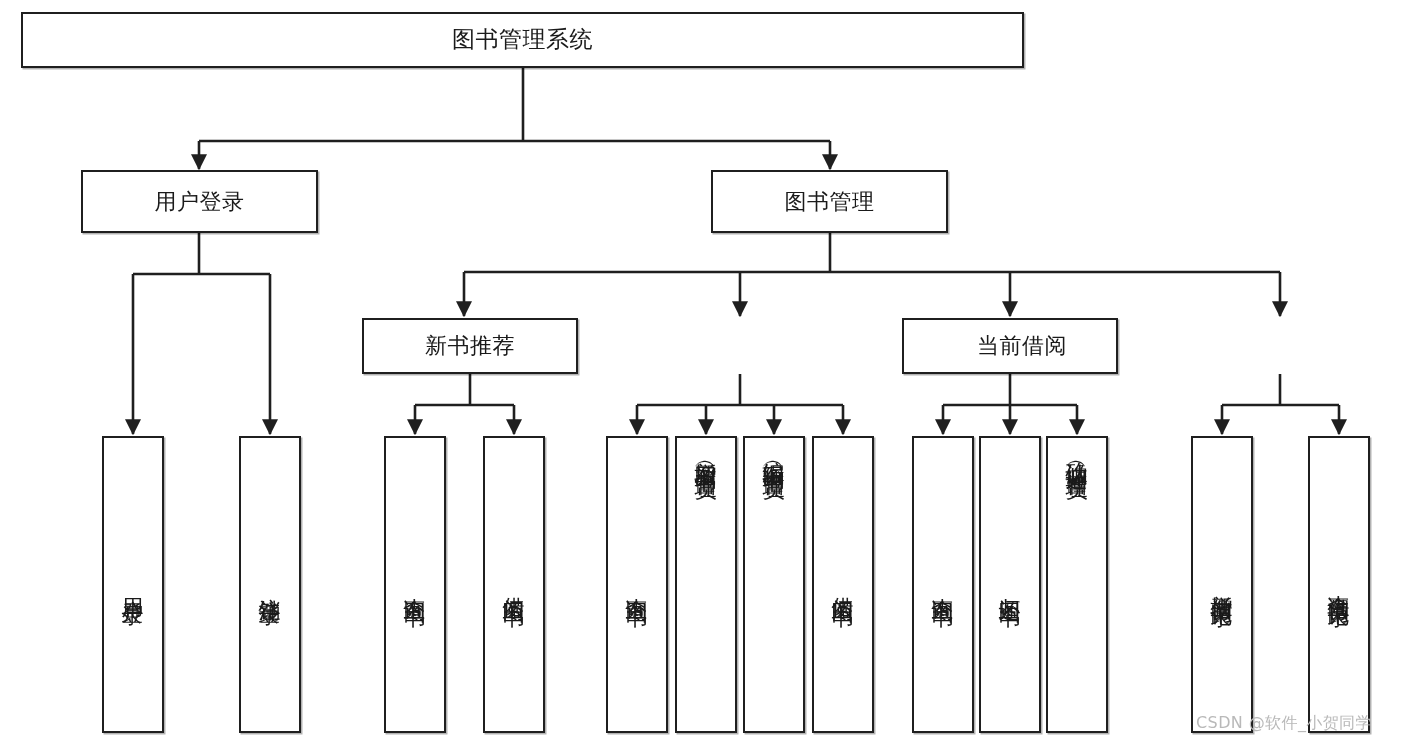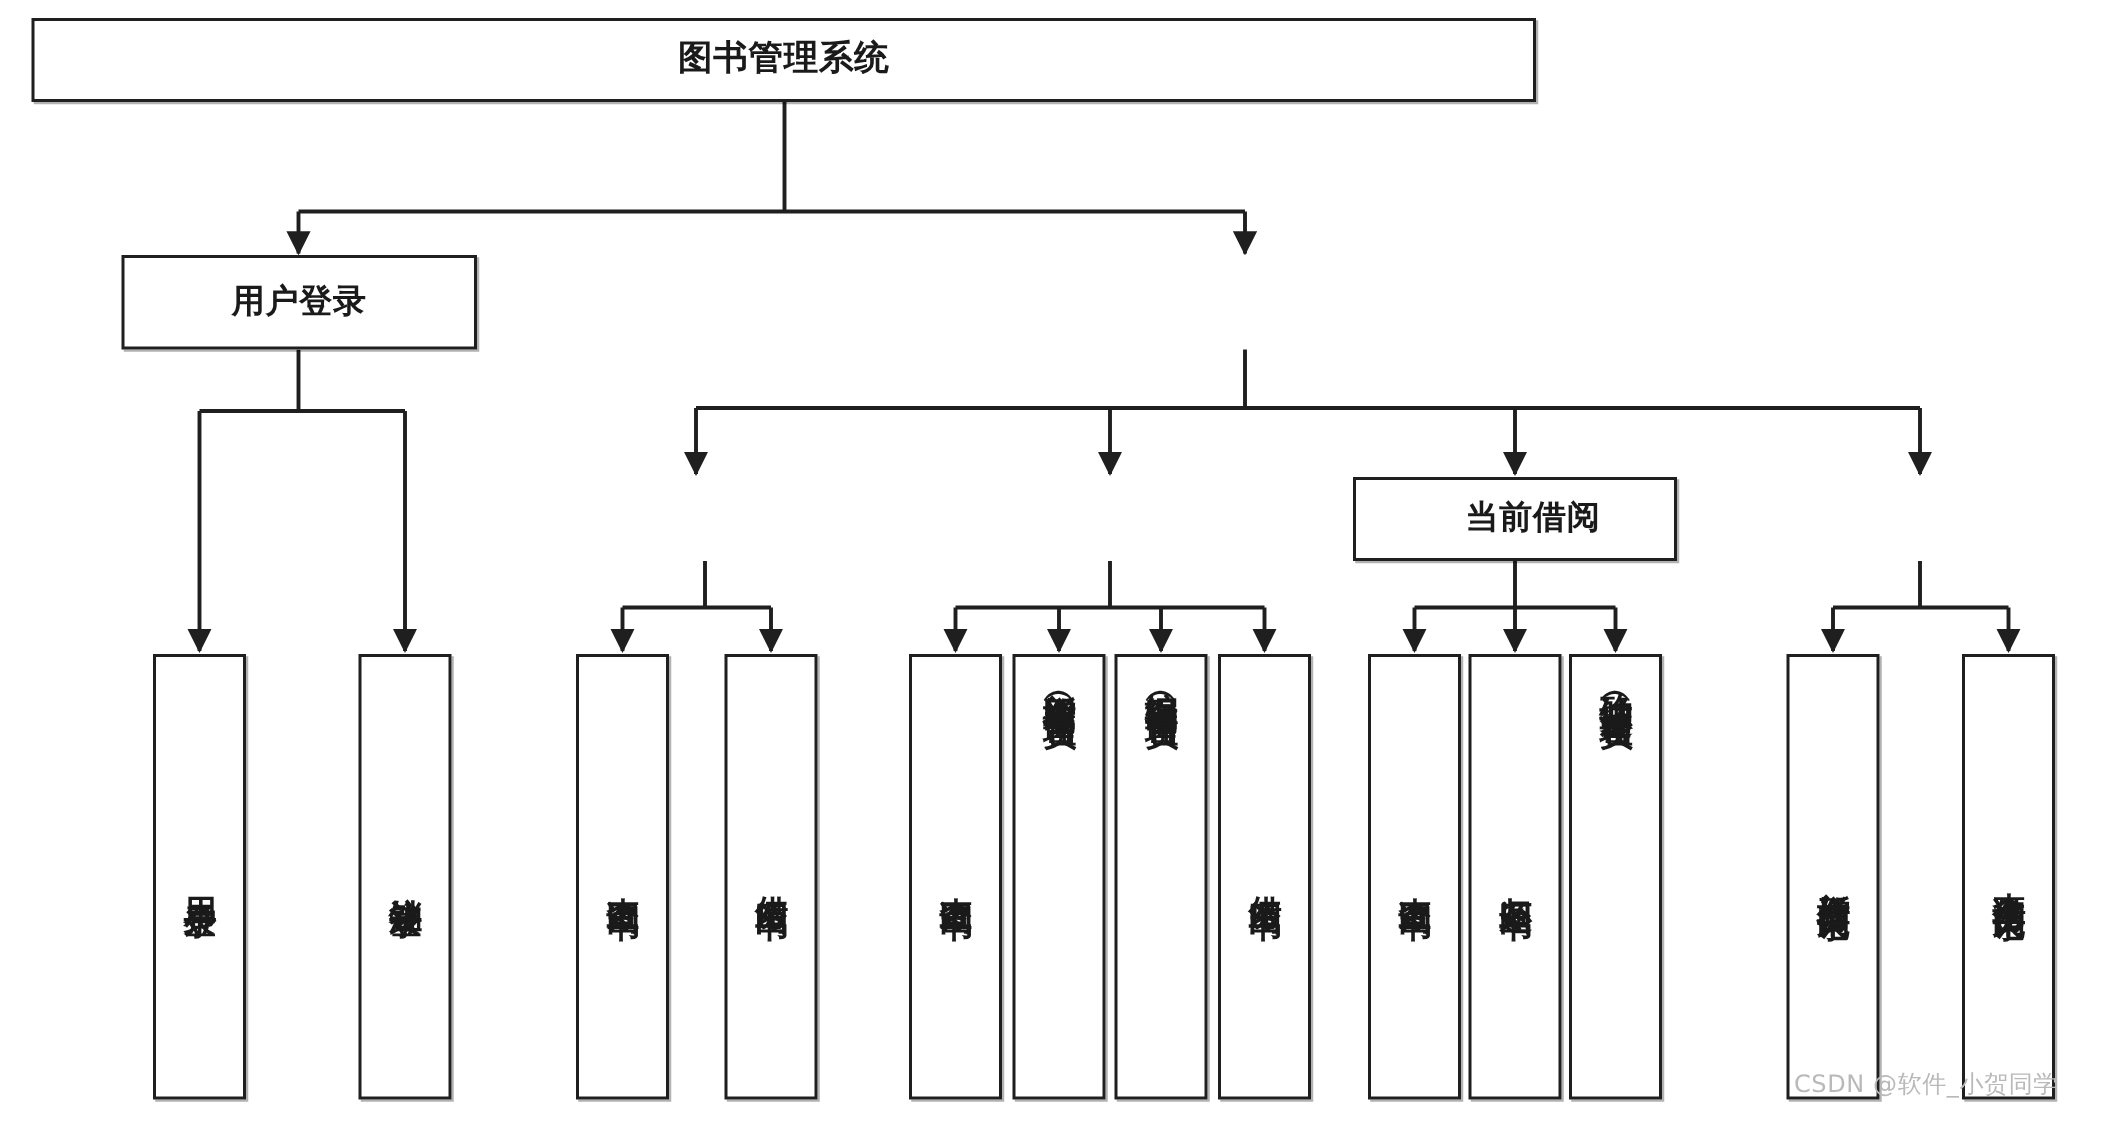--- a/index.html
+++ b/index.html
@@ -35,21 +35,20 @@
     display: flex;
     align-items: center;
     justify-content: center;
     color: #1a1a1a;
   }
   .node-label {
     display: block;
     text-align: right;
     line-height: 1.18;
     white-space: pre;
-    font-weight: bold;
   }
   
   .h-node .node-label {
     font-size: 22px;
     letter-spacing: 0.5px;
   }
   #node-root .node-label {
     font-size: 23px;
   }
   
@@ -137,21 +136,27 @@
   </svg>
 
   <div class="node h-node" id="node-root" style="left:21px; top:12px; width:1003px; height:56px;">
     <span class="node-label">图书管理系统</span>
   </div>
 
   <div class="node h-node" style="left:81px; top:170px; width:237px; height:63px;">
     <span class="node-label">用户登录</span>
   </div>
 
-
+  <div class="node h-node" style="left:711px; top:170px; width:237px; height:63px;">
+    <span class="node-label">图书管理</span>
+  </div>
+
+  <div class="node h-node" style="left:362px; top:318px; width:216px; height:56px;">
+    <span class="node-label">新书推荐</span>
+  </div>
 
 
   <div class="node h-node" style="left:902px; top:318px; width:216px; height:56px;padding-left:24px;">
     <span class="node-label">当前借阅</span>
   </div>
 
 
   <div class="node v-node" style="left:102px; top:436px; width:62px; height:297px;">
     <span class="node-label">用户登录</span>
   </div>

